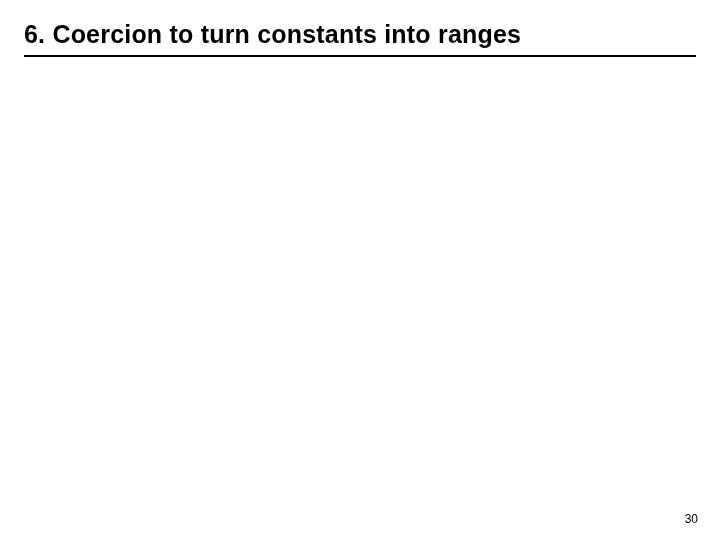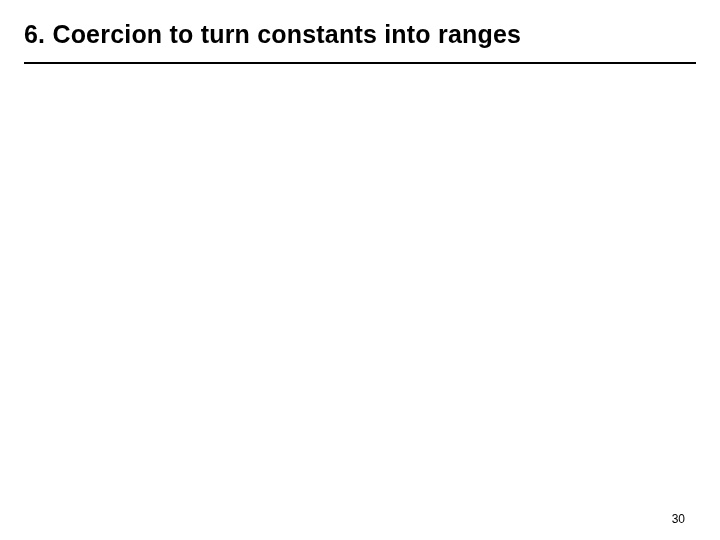--- a/index.html
+++ b/index.html
@@ -14,41 +14,41 @@
   }
   .slide {
     width: 720px;
     height: 540px;
     position: relative;
     box-sizing: border-box;
     padding: 20px 24px 0 24px;
   }
   .heading-wrap {
     border-bottom: 2px solid #000;
-    padding-bottom: 13px;
+    padding-bottom: 6px;
     margin-bottom: 18px;
   }
   .heading {
     font-size: 25px;
     font-weight: bold;
     color: #000;
     letter-spacing: 0.2px;
   }
   .code {
     font-family: "Courier New", Courier, monospace;
     font-size: 22px;
     font-weight: bold;
     color: #000;
     white-space: pre;
     line-height: 1.25;
     margin-left: -6px;
   }
   .pagenum {
     position: absolute;
-    right: 35px;
+    right: 22px;
     bottom: 14px;
     font-size: 12px;
     color: #000;
   }
 </style>
 </head>
 <body>
 
 <div class="slide">
   <div class="heading-wrap">

